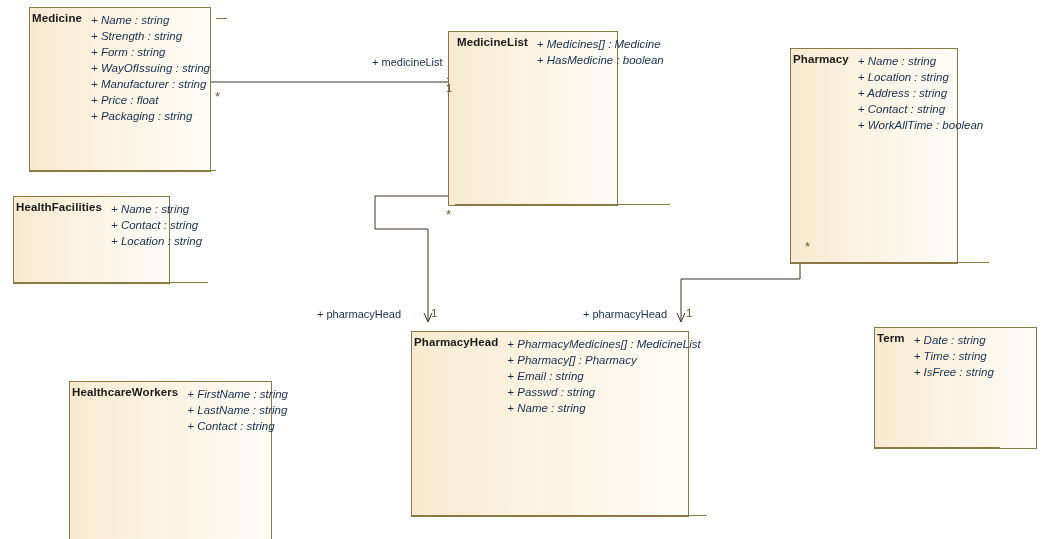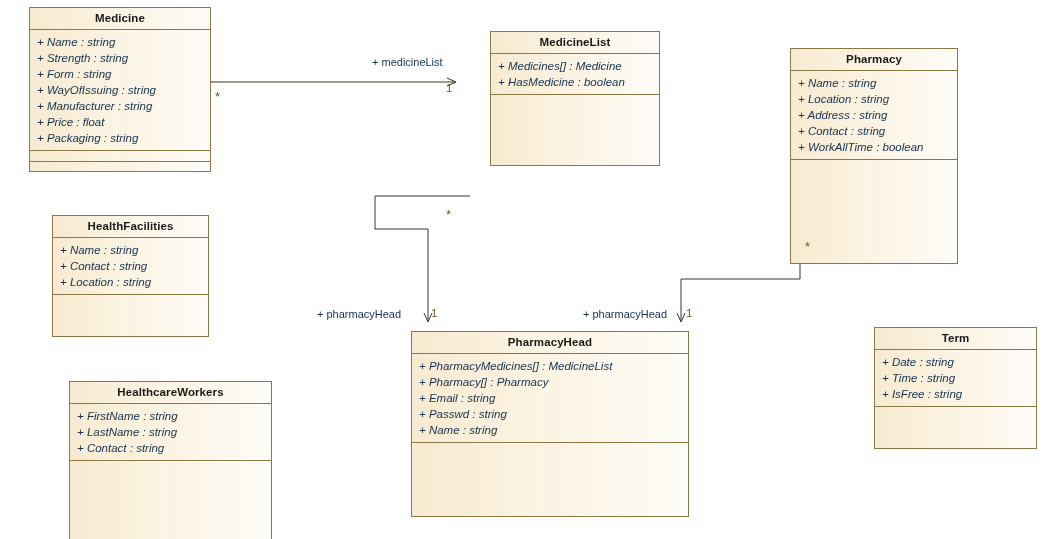--- a/index.html
+++ b/index.html
@@ -50,21 +50,21 @@
     color: #17314f;
     white-space: nowrap;
     font-style: italic;
   }
   .uml-ops {
     box-sizing: border-box;
     flex: 1 1 auto;
   }
   .uml-inner {
     display: flex;
-    flex-direction: column;
+    flex-direction: row;
     height: 100%;
     box-sizing: border-box;
   }
   
   .edge-label {
     position: absolute;
     font-size: 11px;
     color: #17314f;
     white-space: nowrap;
     z-index: 6;
@@ -131,21 +131,21 @@
         <div class="uml-attr">+ WayOfIssuing : string</div>
         <div class="uml-attr">+ Manufacturer : string</div>
         <div class="uml-attr">+ Price : float</div>
         <div class="uml-attr">+ Packaging : string</div>
       </div>
       <div class="uml-ops" style="height:11px; flex:0 0 11px; border-bottom:1px solid #8a7845;"></div>
       <div class="uml-ops" style="flex:1 1 auto;"></div>
     </div>
   </div>
 
-  <div class="uml-class" style="left:490px; top:31px; width:170px; height:135px;">
+  <div class="uml-class" style="left:448px; top:31px; width:170px; height:175px;padding-left:6px;">
     <div class="uml-inner">
       <div class="uml-header">MedicineList</div>
       <div class="uml-attrs">
         <div class="uml-attr">+ Medicines[] : Medicine</div>
         <div class="uml-attr">+ HasMedicine : boolean</div>
       </div>
       <div class="uml-ops"></div>
     </div>
   </div>
 
@@ -156,21 +156,21 @@
         <div class="uml-attr">+ Name : string</div>
         <div class="uml-attr">+ Location : string</div>
         <div class="uml-attr">+ Address : string</div>
         <div class="uml-attr">+ Contact : string</div>
         <div class="uml-attr">+ WorkAllTime : boolean</div>
       </div>
       <div class="uml-ops"></div>
     </div>
   </div>
 
-  <div class="uml-class" style="left:13px; top:215px; width:157px; height:122px;margin-left:39px;">
+  <div class="uml-class" style="left:13px; top:196px; width:157px; height:88px;">
     <div class="uml-inner">
       <div class="uml-header">HealthFacilities</div>
       <div class="uml-attrs">
         <div class="uml-attr">+ Name : string</div>
         <div class="uml-attr">+ Contact : string</div>
         <div class="uml-attr">+ Location : string</div>
       </div>
       <div class="uml-ops"></div>
     </div>
   </div>

